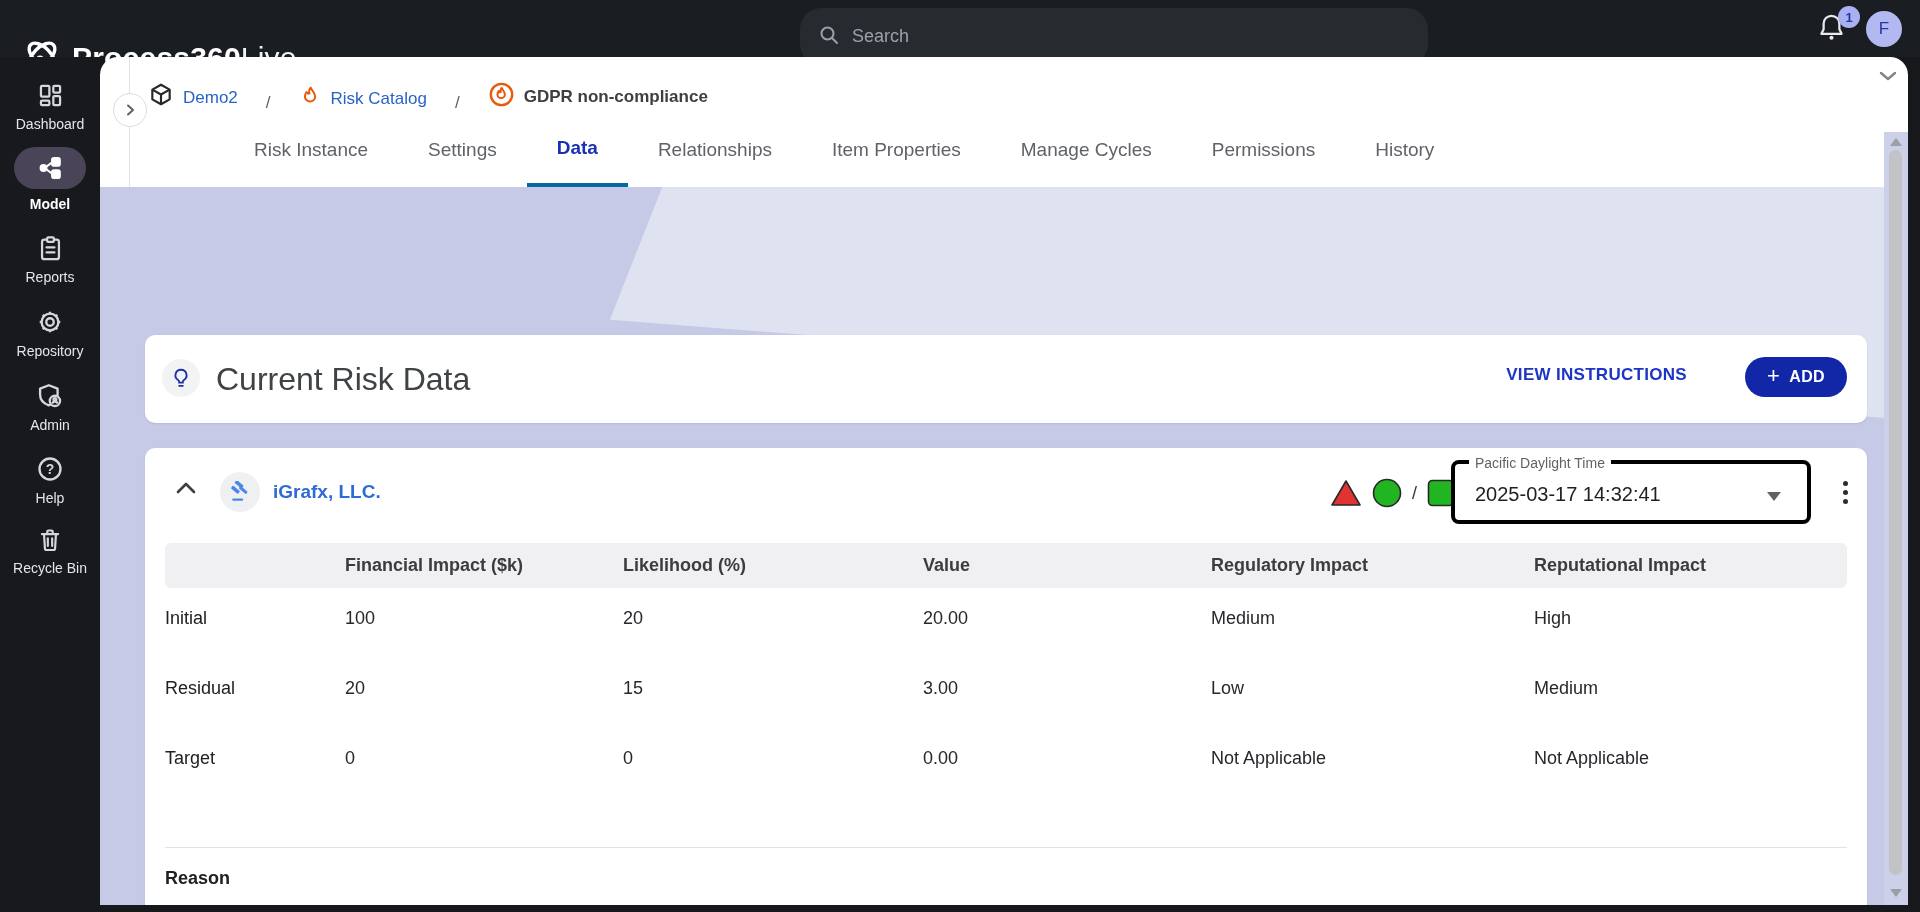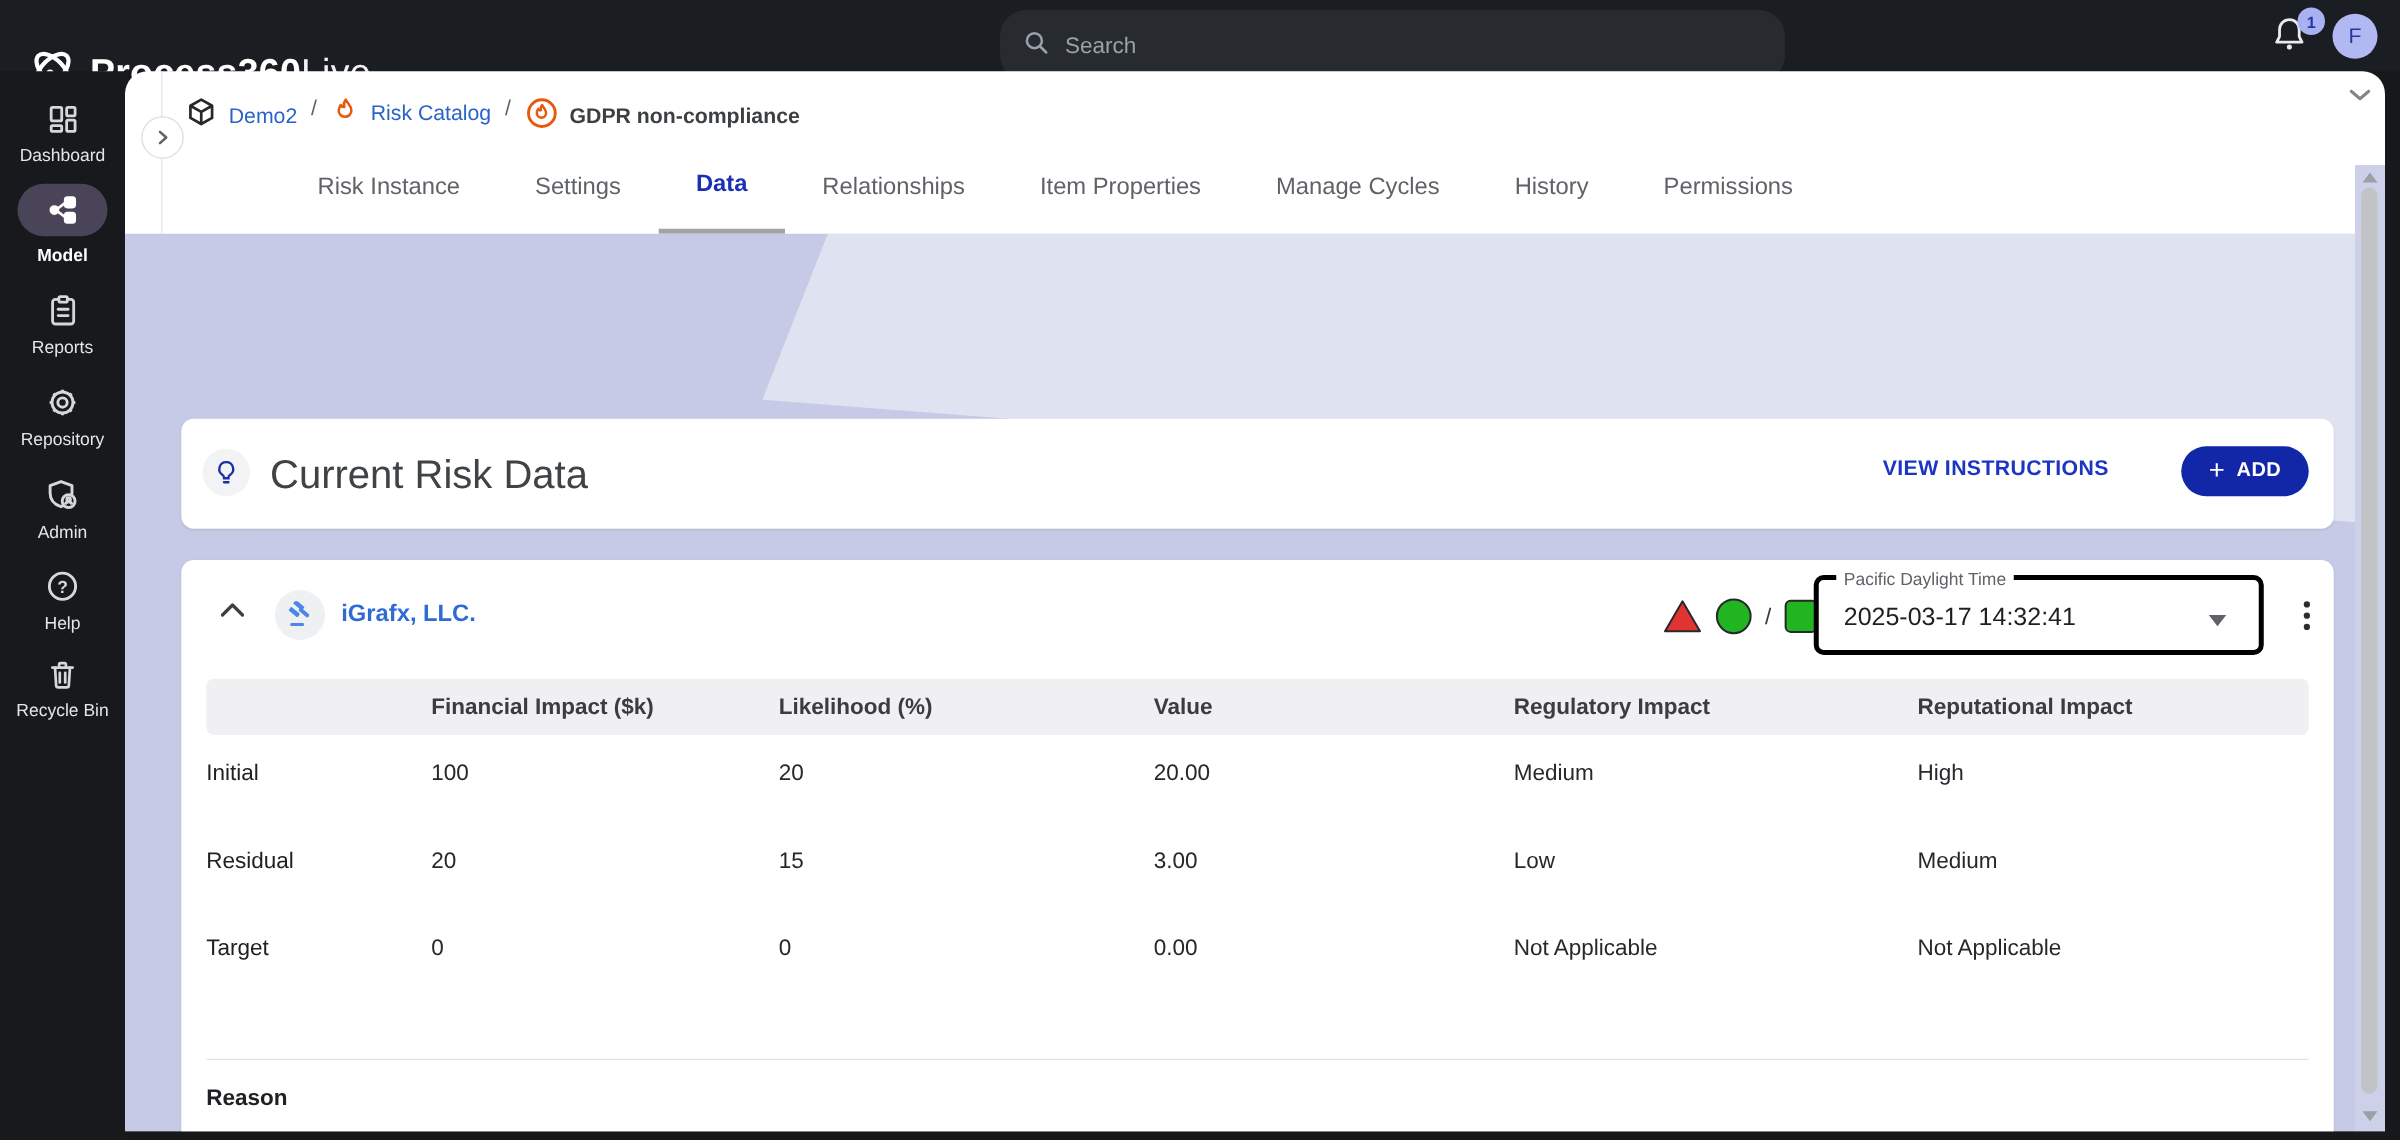--- a/index.html
+++ b/index.html
@@ -37,33 +37,33 @@
 
   
   .panel { position:absolute; left:100px; top:57px; width:1808px; height:848px; background:#fff;
     border-radius:18px 18px 0 0; overflow:hidden; }
 
   
   .crumb-vline { position:absolute; left:29px; top:0; width:1px; height:130px; background:#e1e3e6; }
   .collapse-btn { position:absolute; left:13px; top:36px; width:34px; height:34px; border-radius:50%;
     background:#fff; border:1px solid #dadce0; display:flex; align-items:center; justify-content:center;
     cursor:pointer; z-index:3; }
-  .breadcrumb { position:absolute; left:48px; top:20px; height:36px; display:flex; align-items:flex-start;
-    gap:11px; font-size:17px; }
+  .breadcrumb { position:absolute; left:48px; top:20px; height:36px; display:flex; align-items:flex-end;
+    gap:28px; font-size:17px; }
   .crumb { display:flex; align-items:center; gap:9px; }
   .crumb a { color:#2a63c8; text-decoration:none; cursor:pointer; }
   .crumb .current { color:#3c4043; font-weight:700; }
   .crumb-sep { color:#5f6368; }
   .crumb-collapse { position:absolute; left:1778px; top:12px; cursor:pointer; }
 
   
   .tabs { position:absolute; left:124px; top:55px; height:75px; display:flex; }
   .tab { padding:0 30px; height:100%; display:flex; align-items:center; font-size:19px;
     color:#5f6368; cursor:pointer; }
-  .tab.active { color:#1b2fb4; font-weight:700; border-bottom:4px solid #a3a3a3; }
+  .tab.active { color:#1b2fb4; font-weight:700; border-bottom:4px solid #0369a1; }
 
   
   .content-bg { position:absolute; left:0; top:130px; width:1808px; height:718px; background:#c6cae6; }
   .content-bg .light { position:absolute; inset:0; background:#dfe2f1;
     clip-path:polygon(31.1% 0%, 100% 0%, 100% 32.4%, 28.2% 18.5%); }
 
   
   .scrollbar { position:absolute; left:1784px; top:75px; width:24px; height:773px; background:#ccd0e8; }
   .sb-thumb { position:absolute; left:5px; top:18px; width:13px; height:725px; background:#c2c3c7; border-radius:7px; cursor:pointer; }
   .sb-arrow { position:absolute; left:6px; width:0; height:0; border-left:6px solid transparent;
@@ -298,22 +298,22 @@
         </svg>
     </span>
 
     <div class="tabs">
       <div class="tab">Risk Instance</div>
       <div class="tab">Settings</div>
       <div class="tab active">Data</div>
       <div class="tab">Relationships</div>
       <div class="tab">Item Properties</div>
       <div class="tab">Manage Cycles</div>
+      <div class="tab">Permissions</div>
       <div class="tab">History</div>
-      <div class="tab">Permissions</div>
     </div>
 
     <div class="content-bg">
       <div class="light"></div>
 
       <div class="card card-title-bar">
         <div class="bulb-circle">
           <svg width="22" height="22" viewBox="0 0 24 24">
               <g fill="none" stroke="#1d2fa6" stroke-width="2" stroke-linecap="round">
                 <path d="M12 3a6 6 0 0 1 3.2 11.1c-.8.5-1.2 1.2-1.2 2v.9h-4v-.9c0-.8-.4-1.5-1.2-2A6 6 0 0 1 12 3z"></path>

